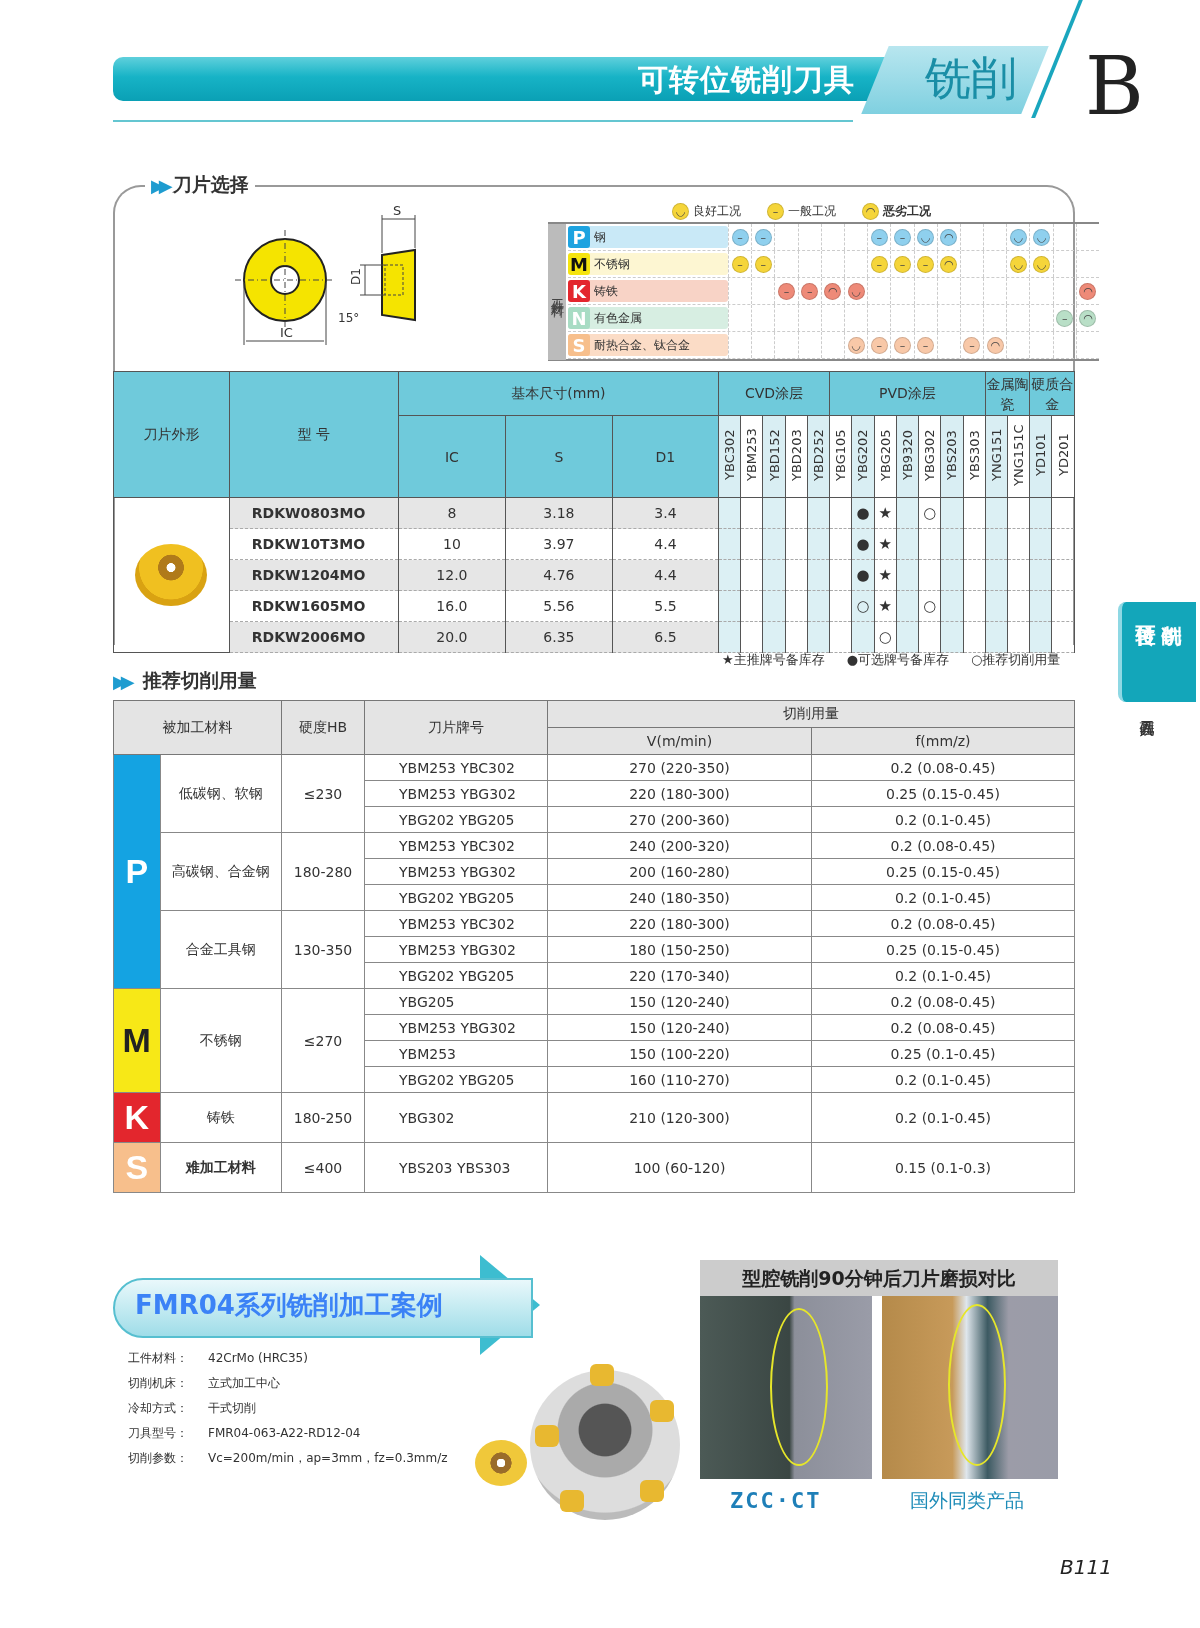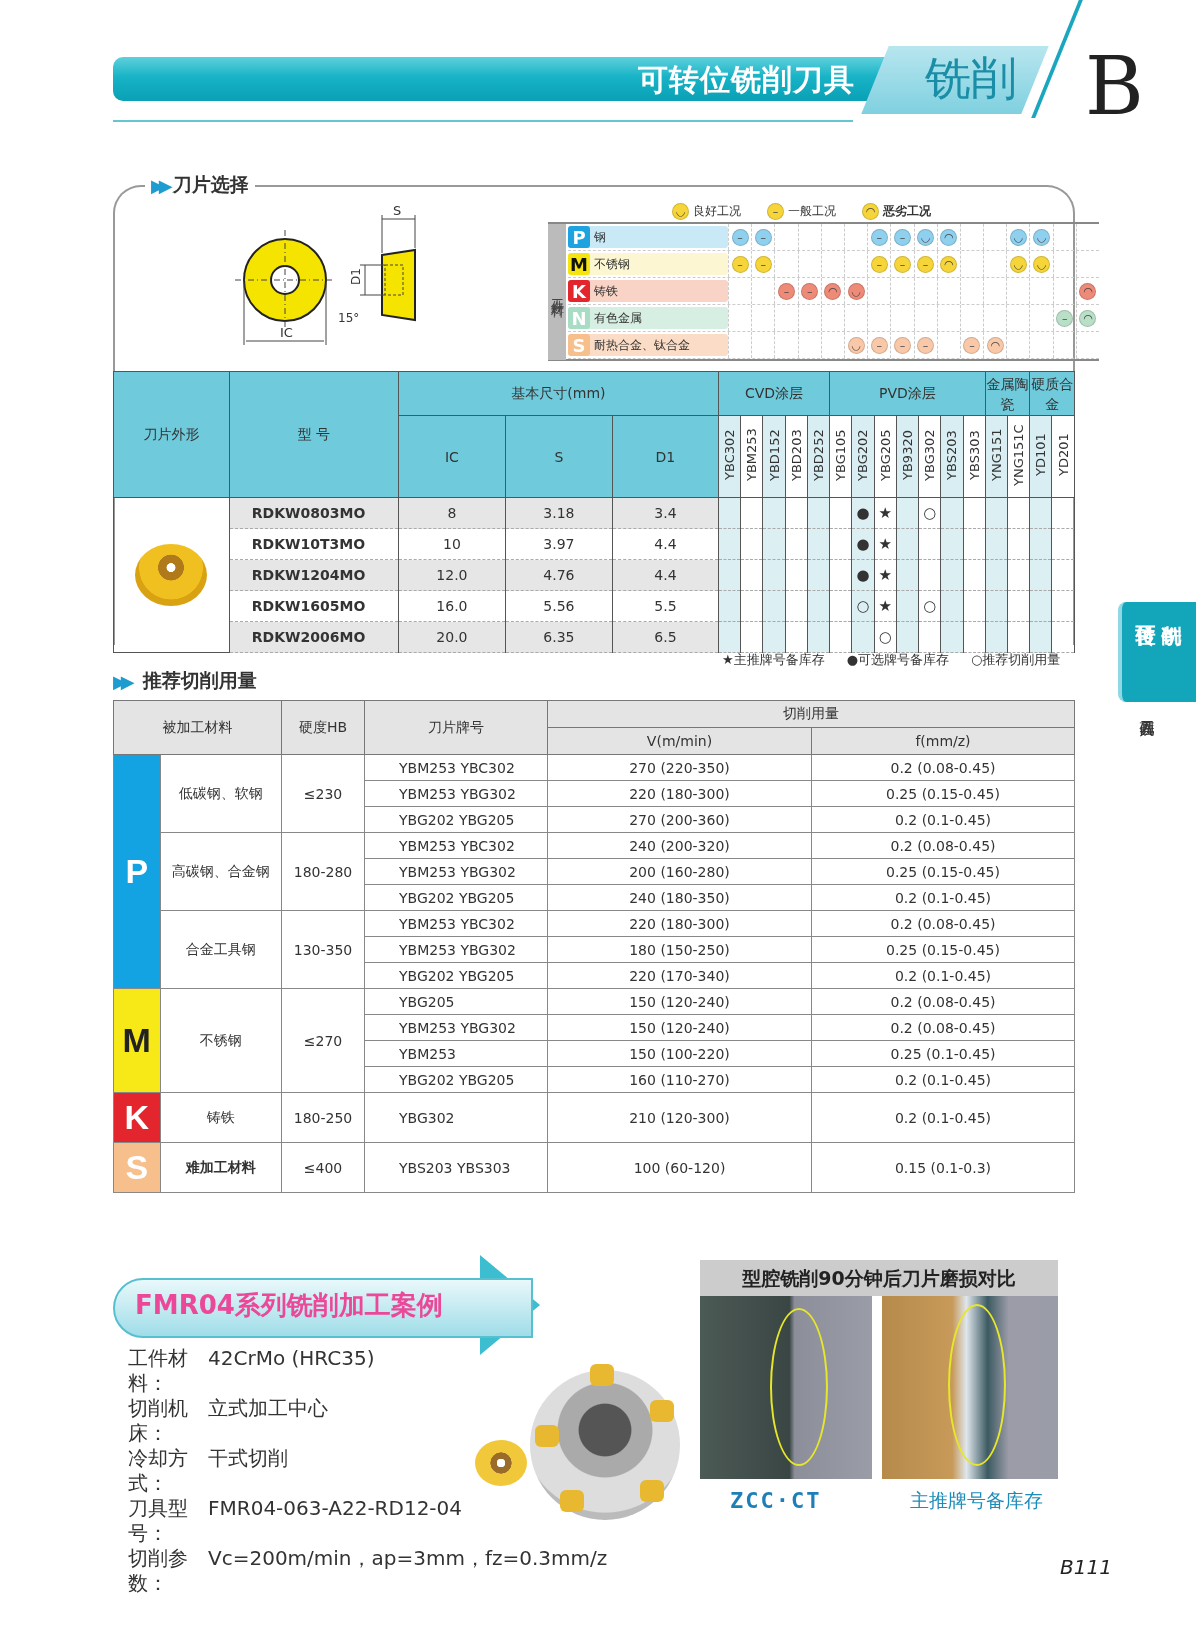--- a/index.html
+++ b/index.html
@@ -49,23 +49,23 @@
 
   
   .ctbl { left: 113px; top: 700px; width: 962px; border-collapse: collapse; font-size: 14px; }
   .ctbl th { background: #e4e4e4; font-weight: normal; border: 1px solid #777; height: 27px; color: #333; }
   .ctbl td { border: 1px solid #888; text-align: center; height: 28px; }
   .mat-code { width: 46px; color: #fff; font-weight: bold; font-size: 34px; font-family: "Liberation Sans", sans-serif; }
   .left-a { text-align: left !important; padding-left: 34px; }
 
   
   .case-banner { left: 113px; top: 1278px; width: 420px; height: 60px; border-radius: 30px 0 0 30px; background: linear-gradient(180deg,#e9f8fb,#9fdde8); border: 2px solid #56bfd0; }
-  .case-title { left: 135px; top: 1288px; font-size: 26px; font-weight: bold; color: #ec4899; }
+  .case-title { left: 135px; top: 1288px; font-size: 26px; font-weight: bold; color: #3b82f6; }
   .case-arrow { left: 480px; top: 1255px; width: 0; height: 0; border-top: 50px solid transparent; border-bottom: 50px solid transparent; border-left: 60px solid #3dbdd0; }
-  .case-lines { left: 128px; top: 1346px; font-size: 20px; line-height: 25px; color: #333; }
+  .case-lines { left: 128px; top: 1346px; font-size: 12px; line-height: 25px; color: #333; }
   .case-lines div { display: flex; }
   .case-lines .k { width: 80px; }
 
   .cutter { left: 530px; top: 1370px; width: 150px; height: 150px; border-radius: 50%; background: radial-gradient(circle at 50% 40%, #555 0 22%, #aaa 23% 40%, #ddd 41% 70%, #bbb 71%); }
   .insert-img { left: 475px; top: 1440px; width: 52px; height: 46px; border-radius: 50%; background: radial-gradient(circle, #fff 0 12%, #9a6c2a 13% 30%, #f0c83a 31%); }
   .tab-insert { position:absolute; width: 24px; height: 22px; background: #e8b830; border-radius: 6px; }
 
   .cmp-h { left: 700px; top: 1260px; width: 358px; height: 36px; background: #ccc; font-size: 19px; font-weight: bold; text-align: center; line-height: 36px; color: #222; }
   .cmp-img1 { left: 700px; top: 1296px; width: 172px; height: 183px; background: linear-gradient(90deg,#4c5a56 0%,#3a4643 52%,#8c8f9a 55%,#9a9ca8 100%); }
   .cmp-img2 { left: 882px; top: 1296px; width: 176px; height: 183px; background: linear-gradient(90deg,#b58a4a 0%,#c79a5a 40%,#dfe6ec 48%,#3c5a62 60%,#9c9ca8 72%,#9a9ca8 100%); }
@@ -611,21 +611,21 @@
 <div class="abs insert-img"></div>
 
 <div class="abs cmp-h">型腔铣削90分钟后刀片磨损对比</div>
 <div class="abs cmp-img1">
     <div class="ellipse" style="left:70px;top:12px;width:58px;height:158px"></div>
   </div>
 <div class="abs cmp-img2">
     <div class="ellipse" style="left:66px;top:8px;width:58px;height:162px"></div>
   </div>
 <div class="abs cap1">ZCC·CT</div>
-<div class="abs cap2">主推牌号备库存</div>
+<div class="abs cap2">国外同类产品</div>
 
 <div class="abs side-tab">
   <span class="side-col">可转位</span>
   <span class="side-col">铣削</span>
 </div>
 <div class="abs side-sub">面铣刀具</div>
 
 <div class="abs pageno">B111</div>
 
 </body></html>

